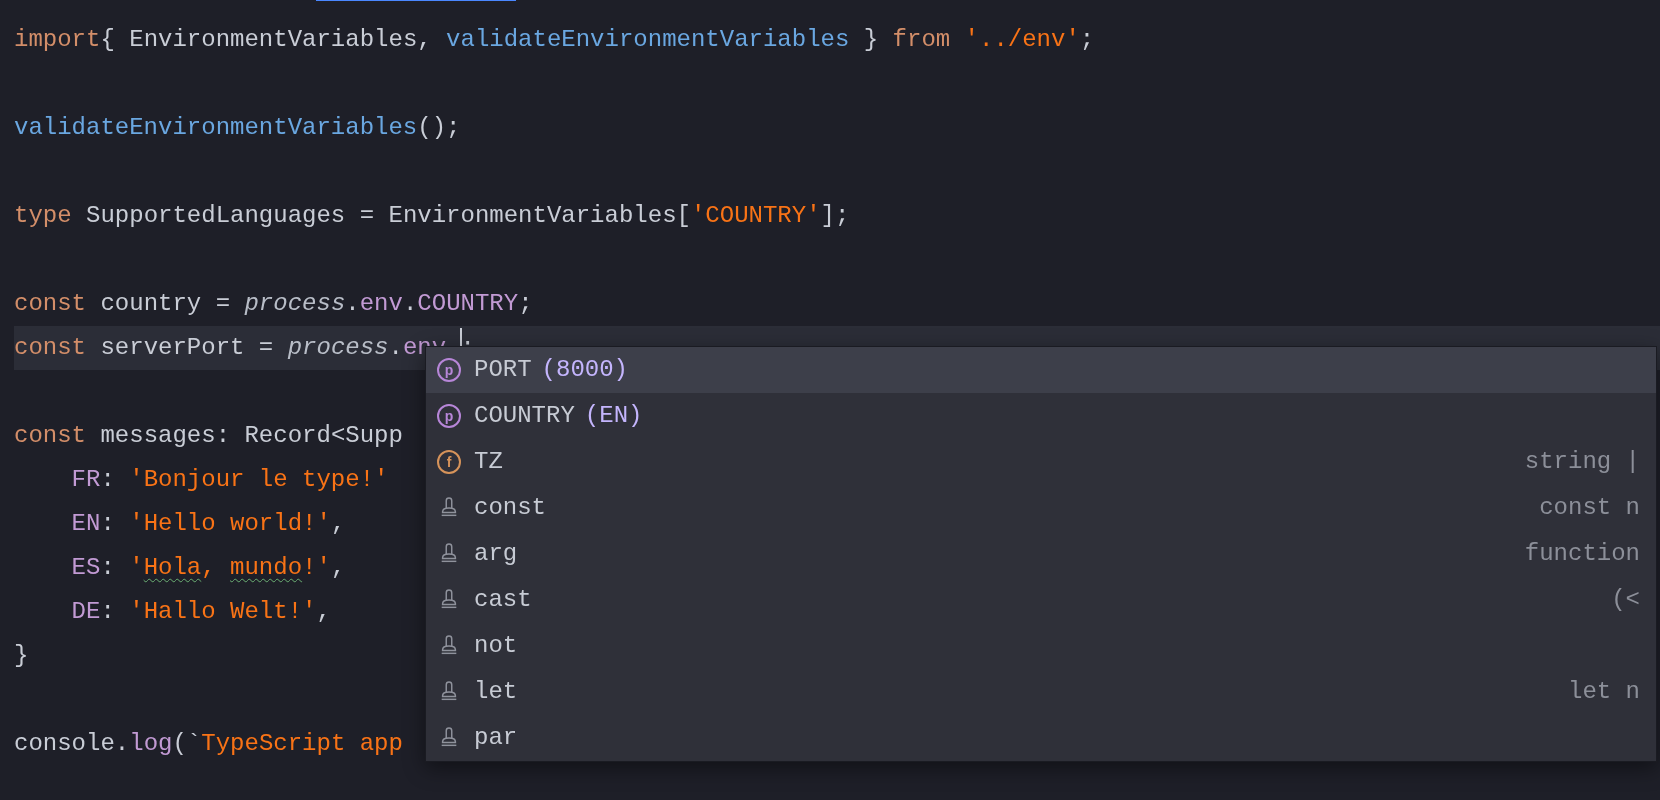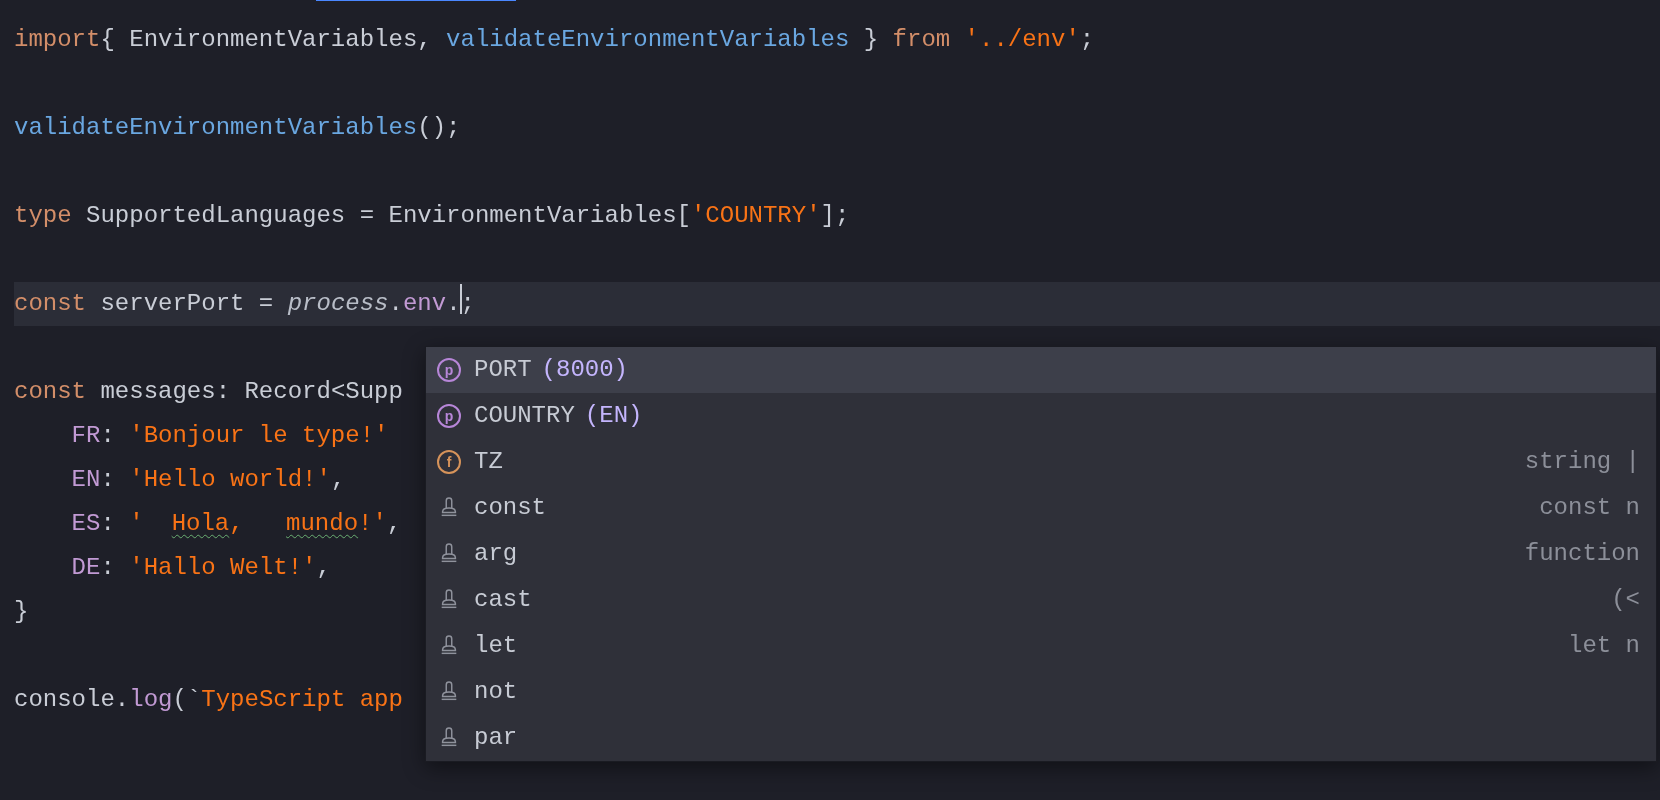--- a/index.html
+++ b/index.html
@@ -28,21 +28,20 @@
   .tok-str     { color: #f97316; }
   .tok-prop    { color: #c29ad4; }          
   .tok-ital    { color: #b8bdc7; font-style: italic; }
   .tok-punct   { color: #c9cdd6; }
   .tok-key     { color: #c29ad4; }          
   .tok-brace   { color: #c9cdd6; }
   .underline-wavy {
     text-decoration: underline wavy #6aae72;
     text-decoration-thickness: 1px;
     text-underline-offset: 4px;
-    margin-left: 28px;
   }
   .cursor-caret {
     display: inline-block;
     width: 2px;
     height: 30px;
     background: #c9cdd6;
     vertical-align: -4px;
     margin: 0 -1px;
   }
 
@@ -118,20 +117,21 @@
   <div class="line"> </div>
 
   <div class="line"><span class="tok-func">validateEnvironmentVariables</span><span class="tok-punct">();</span></div>
 
   <div class="line"> </div>
 
   <div class="line"><span class="tok-kw">type </span><span class="tok-ident">SupportedLanguages</span><span class="tok-punct"> = </span><span class="tok-ident">EnvironmentVariables</span><span class="tok-punct">[</span><span class="tok-str">'COUNTRY'</span><span class="tok-punct">];</span></div>
 
   <div class="line"> </div>
 
+  <div class="line"><span class="tok-kw">const </span><span class="tok-ident">country</span><span class="tok-punct"> = </span><span class="tok-ital">process</span><span class="tok-punct">.</span><span class="tok-prop">env</span><span class="tok-punct">.</span><span class="tok-prop">COUNTRY</span><span class="tok-punct">;</span></div>
 
   <div class="line active-line"><span class="tok-kw">const </span><span class="tok-ident">serverPort</span><span class="tok-punct"> = </span><span class="tok-ital">process</span><span class="tok-punct">.</span><span class="tok-prop">env</span><span class="tok-punct">.</span><span class="cursor-caret"></span><span class="tok-punct">;</span></div>
 
   <div class="line"> </div>
 
   <div class="line"><span class="tok-kw">const </span><span class="tok-ident">messages</span><span class="tok-punct">: </span><span class="tok-ident">Record</span><span class="tok-punct">&lt;</span><span class="tok-ident">Supp</span></div>
 
   <div class="line"><span>    </span><span class="tok-key">FR</span><span class="tok-punct">: </span><span class="tok-str">'Bonjour le type!'</span></div>
 
   <div class="line"><span>    </span><span class="tok-key">EN</span><span class="tok-punct">: </span><span class="tok-str">'Hello world!'</span><span class="tok-punct">,</span></div>
@@ -210,41 +210,41 @@
       <div class="popup-row">
         <span class="popup-icon">
           <span class="icon-stamp">
             <svg viewBox="0 0 24 24" fill="none" stroke="currentColor" stroke-width="1.6">
               <path d="M9 12V4a3 3 0 0 1 6 0v8"></path>
               <path d="M5 16c0-2 2-4 7-4s7 2 7 4v1H5v-1z"></path>
               <path d="M4 20h16"></path>
             </svg>
           </span>
         </span>
+        <span class="popup-name">not</span>
+      </div>
+      <div class="popup-row">
+        <span class="popup-icon">
+          <span class="icon-stamp">
+            <svg viewBox="0 0 24 24" fill="none" stroke="currentColor" stroke-width="1.6">
+              <path d="M9 12V4a3 3 0 0 1 6 0v8"></path>
+              <path d="M5 16c0-2 2-4 7-4s7 2 7 4v1H5v-1z"></path>
+              <path d="M4 20h16"></path>
+            </svg>
+          </span>
+        </span>
         <span class="popup-name">let</span>
         <span class="popup-right">let n</span>
       </div>
       <div class="popup-row">
         <span class="popup-icon">
           <span class="icon-stamp">
             <svg viewBox="0 0 24 24" fill="none" stroke="currentColor" stroke-width="1.6">
               <path d="M9 12V4a3 3 0 0 1 6 0v8"></path>
               <path d="M5 16c0-2 2-4 7-4s7 2 7 4v1H5v-1z"></path>
               <path d="M4 20h16"></path>
             </svg>
           </span>
         </span>
-        <span class="popup-name">not</span>
-      </div>
-      <div class="popup-row">
-        <span class="popup-icon">
-          <span class="icon-stamp">
-            <svg viewBox="0 0 24 24" fill="none" stroke="currentColor" stroke-width="1.6">
-              <path d="M9 12V4a3 3 0 0 1 6 0v8"></path>
-              <path d="M5 16c0-2 2-4 7-4s7 2 7 4v1H5v-1z"></path>
-              <path d="M4 20h16"></path>
-            </svg>
-          </span>
-        </span>
         <span class="popup-name">par</span>
       </div>
     </div>
 </div>
 
 </body></html>

